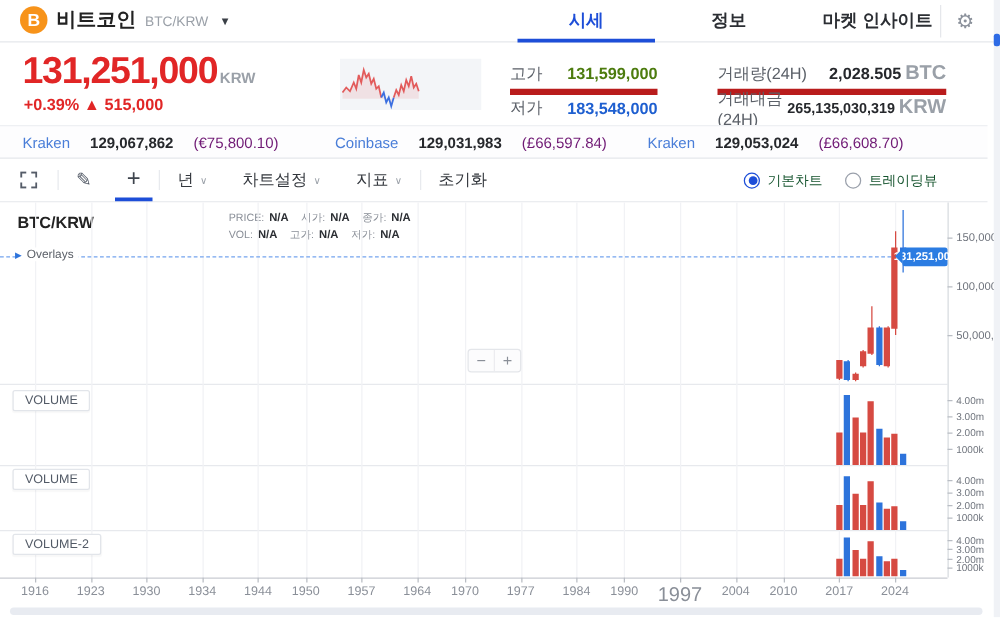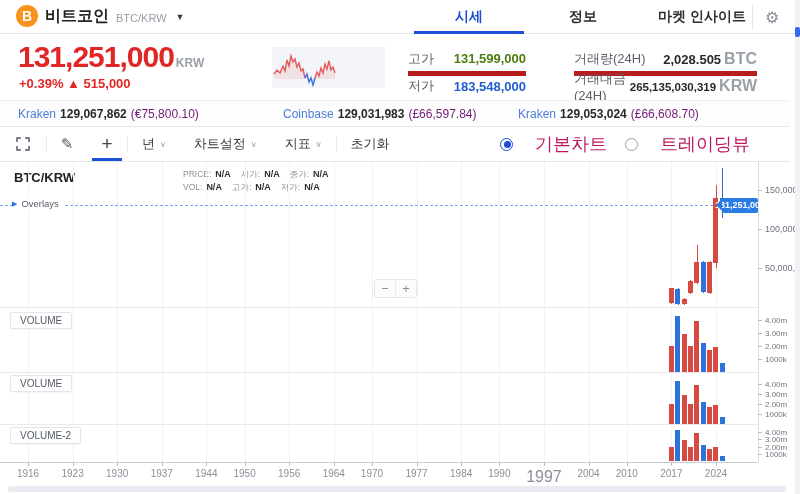--- a/index.html
+++ b/index.html
@@ -35,38 +35,38 @@
   .stat-row + .stat-row { border-top:5px solid #b91c1c; }
   .stat-label { font-size:13px; color:#5b6068; }
   .stat-val { font-size:13px; font-weight:bold; color:#26282c; }
   .stat-val.red { color:#4d7c0f; }
   .stat-val.blue { color:#1e5fd0; }
   .stat-val.small { font-size:11.5px; }
   .unit { font-size:16px; font-weight:bold; color:#9aa0a8; margin-left:3px; }
 
   
   .exbar { position:absolute; left:0; top:100px; width:790px; height:27px; border-top:1px solid #eef0f3; border-bottom:1px solid #e5e7eb; background:#fdfdfe; }
-  .exgroup { position:absolute; top:6px; font-size:12px; display:flex; gap:4px; align-items:center; }
-  .exgroup.g0 { left:18px; } .exgroup.g1 { left:283px; } .exgroup.g2 { left:518px; }
+  .exgroup { position:absolute; top:6px; font-size:12px; display:flex; gap:16px; align-items:center; }
+  .exgroup.g0 { left:18px; } .exgroup.g1 { left:268px; } .exgroup.g2 { left:518px; }
   .exname { color:#4a7ed8; }
   .exprice { font-weight:bold; color:#26282c; }
   .exfiat { color:#701a75; }
 
   
   .ctoolbar { position:absolute; left:0; top:127px; width:790px; height:35px; border-bottom:1px solid #e5e7eb; display:flex; align-items:center; }
   .tbtn { display:flex; align-items:center; justify-content:center; height:34px; cursor:pointer; color:#555c68; position:relative; }
   .tb-fs { width:46px; } .tb-pen { width:40px; font-size:15px; }
   .tb-plus { width:40px; font-size:19px; color:#3e444d; }
   .tb-plus::after { content:""; position:absolute; left:5px; right:5px; bottom:0; height:3px; background:#1d4ed8; }
   .tdiv { width:1px; height:16px; background:#e8eaee; }
   .tdrop { display:flex; align-items:center; gap:5px; font-size:13px; color:#33373d; padding:0 14px; height:34px; cursor:pointer; }
   .chev { font-size:8px; color:#9aa0a8; }
   .treset { font-size:13px; color:#33373d; padding:0 14px; cursor:pointer; }
   .radios { position:absolute; right:40px; top:0; height:34px; display:flex; align-items:center; gap:18px; }
-  .radio-item { display:flex; align-items:center; gap:22px; font-size:18px; color:#be185d; cursor:pointer; }
+  .radio-item { display:flex; align-items:center; gap:6px; font-size:11px; color:#14532d; cursor:pointer; }
   .rdot { width:13px; height:13px; border-radius:50%; border:1.5px solid #9aa0ab; position:relative; background:#fff; }
   .rdot.sel { border-color:#1d4ed8; }
   .rdot.sel::after { content:""; position:absolute; left:2.5px; top:2.5px; width:7px; height:7px; border-radius:50%; background:#1d4ed8; }
 
   
   .chart-region { position:absolute; left:0; top:162px; width:800px; height:332px; background:#fff; }
   .pane-div { position:absolute; left:0; width:758px; height:1px; background:#e7e9ed; }
   .axis-x { position:absolute; left:0; top:300px; width:758px; height:1px; background:#c9ccd2; }
   .axis-y { position:absolute; left:758px; top:0; width:1px; height:300px; background:#d8dbe0; }
   .sym-label { position:absolute; left:14px; top:8px; font-size:13px; font-weight:bold; color:#222; }
@@ -266,30 +266,30 @@
       <div style="position: absolute; left: 28px; top: 300px; width: 1px; height: 4px; background: rgb(185, 189, 196);"></div>
       <div style="position: absolute; left: 8px; top: 306px; width: 40px; text-align: center; font-size: 10px; color: rgb(138, 143, 152);">1916</div>
       <div style="position: absolute; left: 72.59px; top: 0px; width: 1px; height: 300px; background: rgb(241, 242, 245);"></div>
       <div style="position: absolute; left: 72.59px; top: 300px; width: 1px; height: 4px; background: rgb(185, 189, 196);"></div>
       <div style="position: absolute; left: 52.59px; top: 306px; width: 40px; text-align: center; font-size: 10px; color: rgb(138, 143, 152);">1923</div>
       <div style="position: absolute; left: 117.18px; top: 0px; width: 1px; height: 300px; background: rgb(241, 242, 245);"></div>
       <div style="position: absolute; left: 117.18px; top: 300px; width: 1px; height: 4px; background: rgb(185, 189, 196);"></div>
       <div style="position: absolute; left: 97.18px; top: 306px; width: 40px; text-align: center; font-size: 10px; color: rgb(138, 143, 152);">1930</div>
       <div style="position: absolute; left: 161.77px; top: 0px; width: 1px; height: 300px; background: rgb(241, 242, 245);"></div>
       <div style="position: absolute; left: 161.77px; top: 300px; width: 1px; height: 4px; background: rgb(185, 189, 196);"></div>
-      <div style="position: absolute; left: 141.77px; top: 306px; width: 40px; text-align: center; font-size: 10px; color: rgb(138, 143, 152);">1937</div>
+      <div style="position: absolute; left: 141.77px; top: 306px; width: 40px; text-align: center; font-size: 10px; color: rgb(138, 143, 152);">1934</div>
       <div style="position: absolute; left: 206.36px; top: 0px; width: 1px; height: 300px; background: rgb(241, 242, 245);"></div>
       <div style="position: absolute; left: 206.36px; top: 300px; width: 1px; height: 4px; background: rgb(185, 189, 196);"></div>
       <div style="position: absolute; left: 186.36px; top: 306px; width: 40px; text-align: center; font-size: 10px; color: rgb(138, 143, 152);">1944</div>
       <div style="position: absolute; left: 244.58px; top: 0px; width: 1px; height: 300px; background: rgb(241, 242, 245);"></div>
       <div style="position: absolute; left: 244.58px; top: 300px; width: 1px; height: 4px; background: rgb(185, 189, 196);"></div>
       <div style="position: absolute; left: 224.58px; top: 306px; width: 40px; text-align: center; font-size: 10px; color: rgb(138, 143, 152);">1950</div>
       <div style="position: absolute; left: 289.17px; top: 0px; width: 1px; height: 300px; background: rgb(241, 242, 245);"></div>
       <div style="position: absolute; left: 289.17px; top: 300px; width: 1px; height: 4px; background: rgb(185, 189, 196);"></div>
-      <div style="position: absolute; left: 269.17px; top: 306px; width: 40px; text-align: center; font-size: 10px; color: rgb(138, 143, 152);">1956</div>
+      <div style="position: absolute; left: 269.17px; top: 306px; width: 40px; text-align: center; font-size: 10px; color: rgb(138, 143, 152);">1957</div>
       <div style="position: absolute; left: 333.76px; top: 0px; width: 1px; height: 300px; background: rgb(241, 242, 245);"></div>
       <div style="position: absolute; left: 333.76px; top: 300px; width: 1px; height: 4px; background: rgb(185, 189, 196);"></div>
       <div style="position: absolute; left: 313.76px; top: 306px; width: 40px; text-align: center; font-size: 10px; color: rgb(138, 143, 152);">1964</div>
       <div style="position: absolute; left: 371.98px; top: 0px; width: 1px; height: 300px; background: rgb(241, 242, 245);"></div>
       <div style="position: absolute; left: 371.98px; top: 300px; width: 1px; height: 4px; background: rgb(185, 189, 196);"></div>
       <div style="position: absolute; left: 351.98px; top: 306px; width: 40px; text-align: center; font-size: 10px; color: rgb(138, 143, 152);">1970</div>
       <div style="position: absolute; left: 416.57px; top: 0px; width: 1px; height: 300px; background: rgb(241, 242, 245);"></div>
       <div style="position: absolute; left: 416.57px; top: 300px; width: 1px; height: 4px; background: rgb(185, 189, 196);"></div>
       <div style="position: absolute; left: 396.57px; top: 306px; width: 40px; text-align: center; font-size: 10px; color: rgb(138, 143, 152);">1977</div>
       <div style="position: absolute; left: 461.16px; top: 0px; width: 1px; height: 300px; background: rgb(241, 242, 245);"></div>

